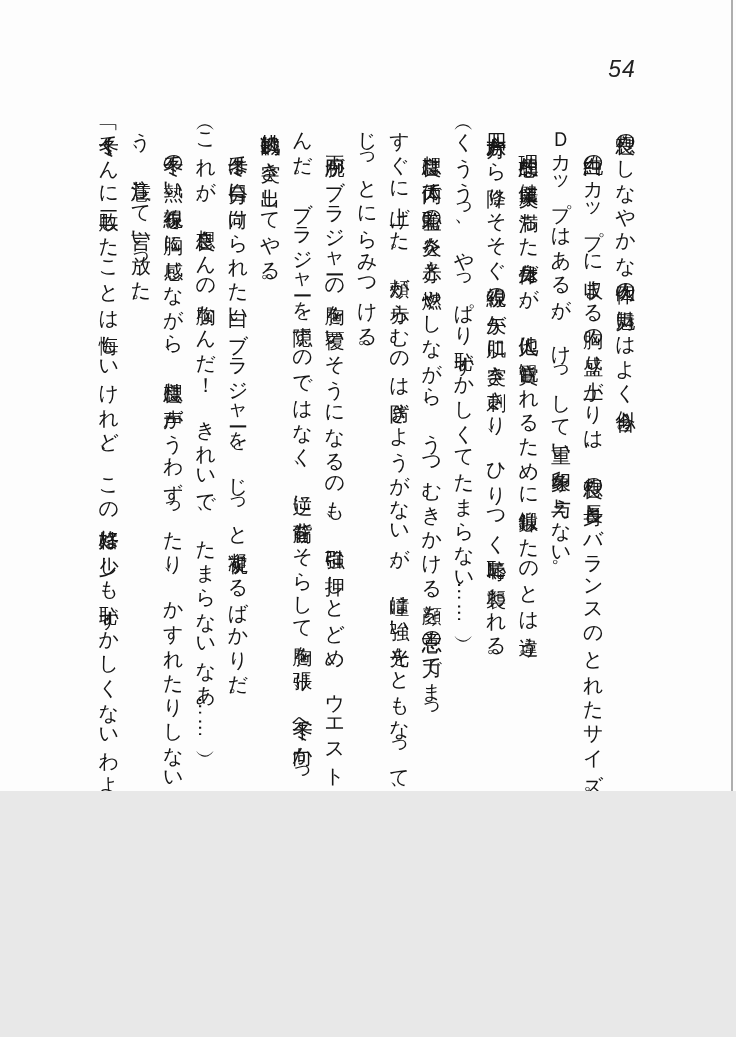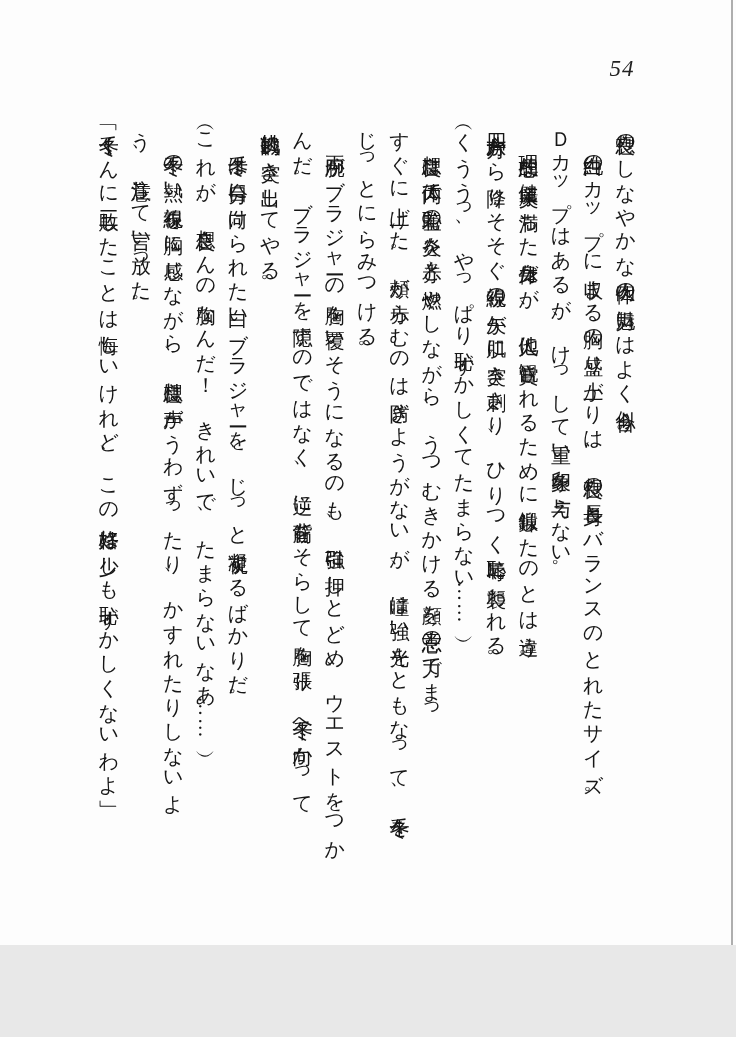--- a/index.html
+++ b/index.html
@@ -3,24 +3,24 @@
 <meta charset="utf-8">
 <style>
   html, body {
     margin: 0;
     padding: 0;
     background: #e8e8e8;
   }
   .page {
     position: relative;
     width: 736px;
-    height: 945px;
+    height: 791px;
     background: #fdfdfd;
     overflow: hidden;
-    font-family: Liberation Serif, serif;
+    font-family: Liberation Sans, sans-serif;
   }
   .page-number {
     position: absolute;
     top: 56px;
     left: 602px;
     width: 40px;
     text-align: center;
     font-size: 23px;
     font-style: italic;
     color: #222;

